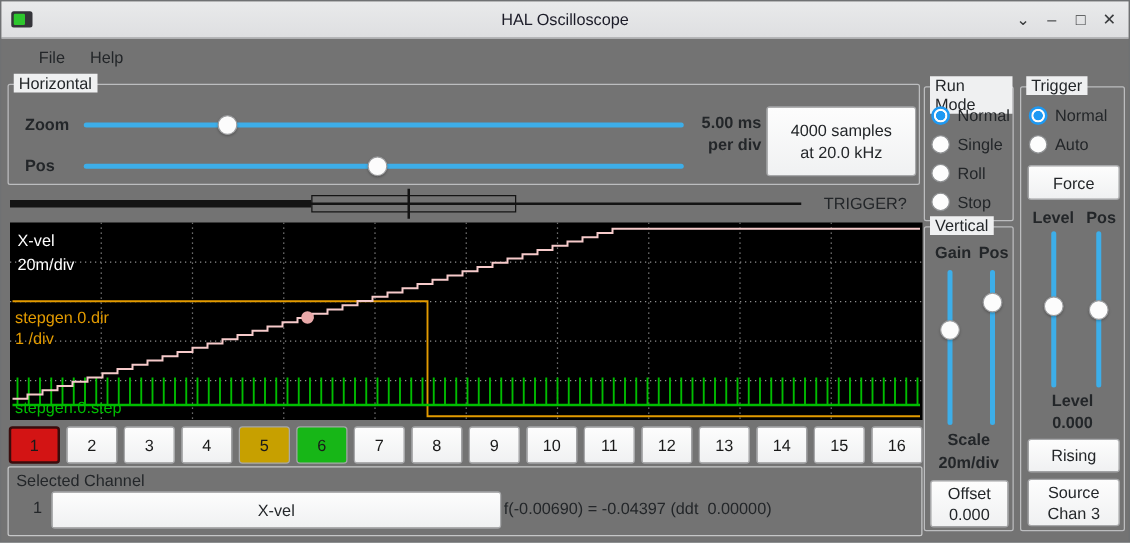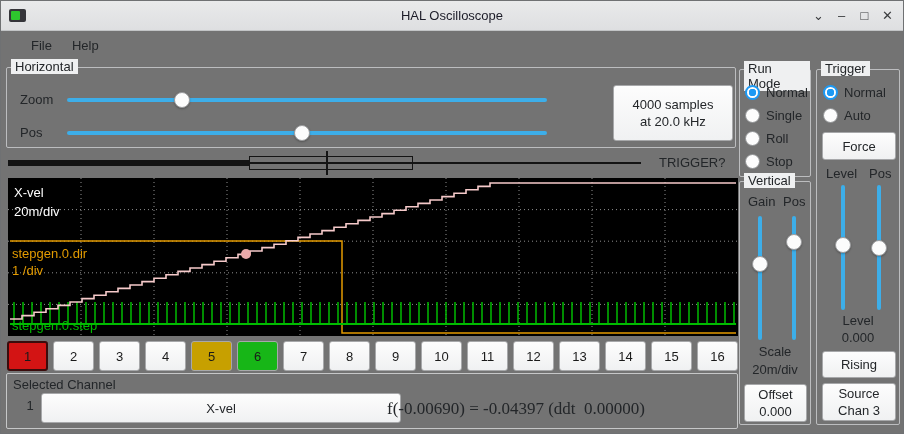--- a/index.html
+++ b/index.html
@@ -23,21 +23,21 @@
   .win-controls{ position:absolute; right:4px; top:3px; display:flex; }
   .wc{ width:23px; height:23px; display:flex; align-items:center; justify-content:center;
     font-size:13px; color:#3a3c3e; cursor:default; }
   
   .menubar{ position:absolute; left:0; top:31px; width:100%; height:26px;
     display:flex; align-items:center; padding-left:20px; }
   .menu-item{ padding:3px 10px; border-radius:2px; }
   
   .groupbox{ position:absolute; border:1px solid #bcbdbf; border-radius:2px; }
   .gb-label{ position:absolute; top:-9px; left:4px; background:#eff0f1; padding:0 4px; }
-  .lbl{ position:absolute; }
+  .lbl{ position:absolute;font-weight:bold; }
   
   .hslider{ position:absolute; height:18px; }
   .htrack{ position:absolute; left:0; right:0; top:7px; height:4px; background:#3daee9; border-radius:2px; }
   .hhandle{ position:absolute; top:1px; width:16px; height:16px; border-radius:50%;
     background:#fcfcfc; border:1px solid #9a9b9d; transform:translateX(-50%);
     box-shadow:0 1px 2px rgba(0,0,0,.25); }
   .vslider{ position:absolute; width:18px; }
   .vtrack{ position:absolute; top:0; bottom:0; left:7px; width:4px; background:#3daee9; border-radius:2px; }
   .vhandle{ position:absolute; left:1px; width:16px; height:16px; border-radius:50%;
     background:#fcfcfc; border:1px solid #9a9b9d; transform:translateY(-50%);
@@ -67,22 +67,22 @@
   
   .channel-row{ position:absolute; left:6px; top:340px; width:731px; height:30px;
     display:flex; justify-content:space-between; }
   .chbtn{ width:41px; height:30px; background:linear-gradient(180deg,#fdfdfd,#f0f1f2);
     border:1px solid #a7a8aa; border-radius:3px; font:13px "Liberation Sans",sans-serif;
     color:#1a1a1a; padding:0; }
   
   .gb-selected{ left:5px; top:372px; width:732px; height:56px; border:1px solid #c6c7c8; border-radius:2px; }
   .sc-title{ position:absolute; left:6px; top:3px; }
   .sc-num{ position:absolute; left:12px; top:24px; width:22px; text-align:center; }
-  .sc-readout{ position:absolute; left:380px; top:25px;
-    font-family:Liberation Serif, serif; font-size:17px; white-space:pre; }
+  .sc-readout{ position:absolute; left:396px; top:25px;
+    font-family:Liberation Sans, sans-serif; font-size:13px; white-space:pre; }
 </style>
 </head>
 <body>
 
 <div class="window">
 
   <div class="titlebar">
     <span class="app-icon"></span>
     <span class="title">HAL Oscilloscope</span>
     <span class="win-controls">
@@ -102,20 +102,24 @@
     <span class="gb-label">Horizontal</span>
     <span class="lbl" style="left:13px;top:24px">Zoom</span>
     <div class="hslider" style="left:60px;top:23px;width:480px">
       <div class="htrack"></div>
       <div class="hhandle" style="left:24%"></div>
     </div>
     <span class="lbl" style="left:13px;top:57px">Pos</span>
     <div class="hslider" style="left:60px;top:56px;width:480px">
       <div class="htrack"></div>
       <div class="hhandle" style="left:49%"></div>
+    </div>
+    <div class="lbl" style="left:540px;top:21px;width:62px;text-align:right;line-height:18px">
+      <div>5.00 ms</div>
+      <div>per div</div>
     </div>
     <button class="btn two-line" style="left:606px;top:17px;width:120px;height:56px">
       <span>4000 samples</span>
       <span>at 20.0 kHz</span>
     </button>
   </div>
 
   <div class="recordbar">
     <div class="rb-line"></div>
     <div class="rb-thick"></div>

